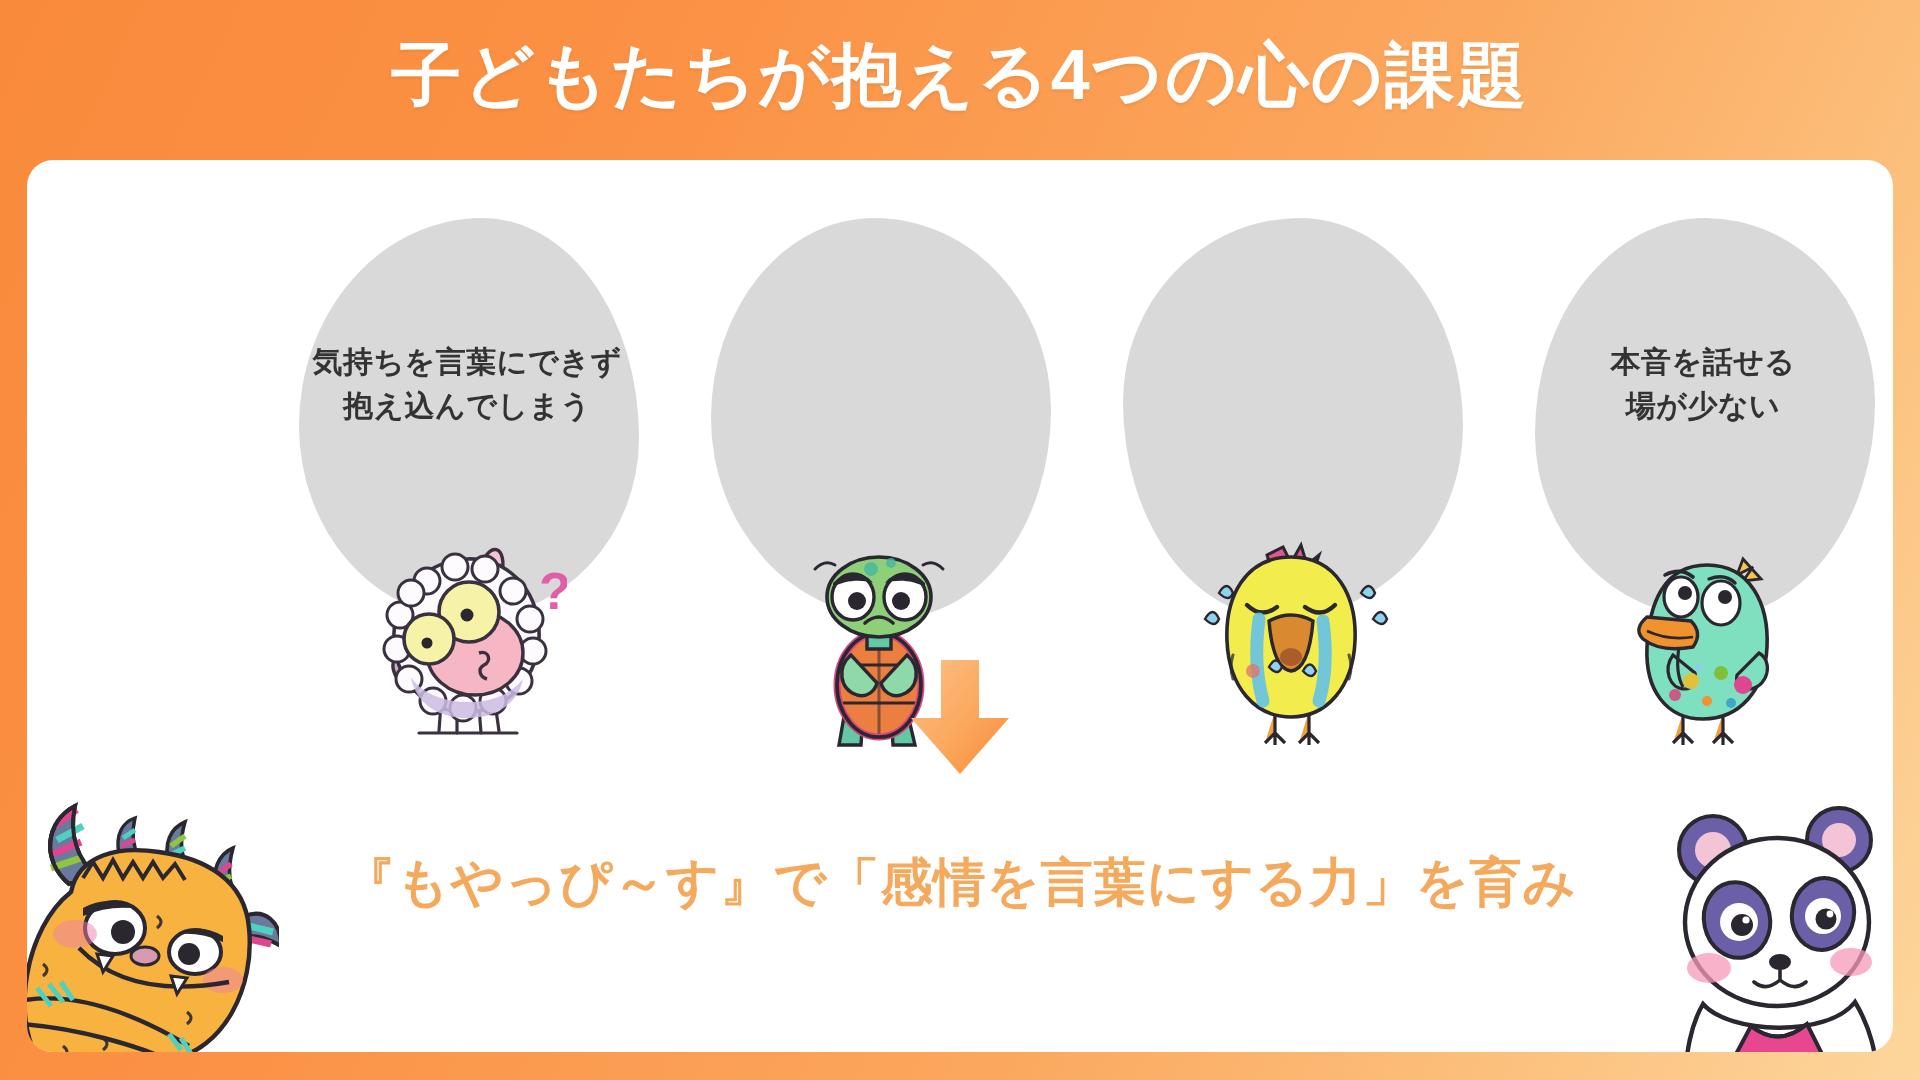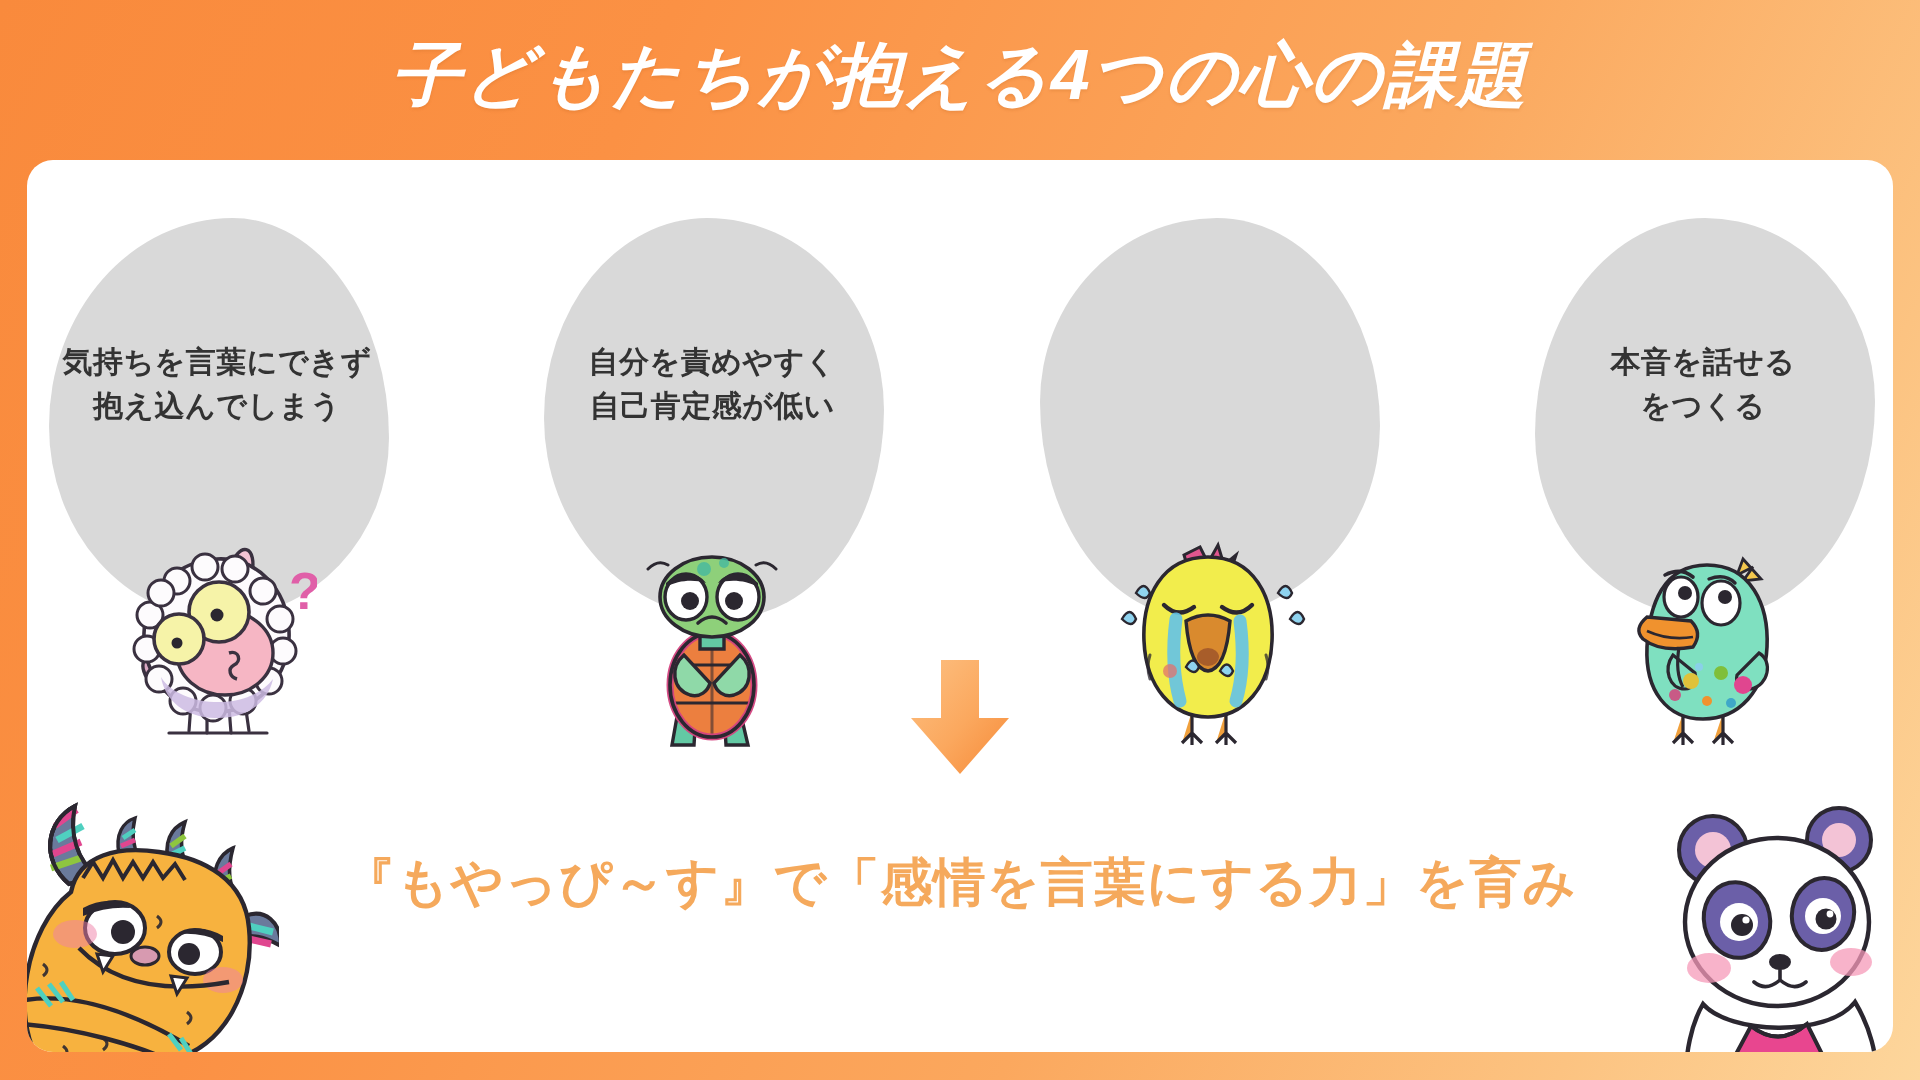--- a/index.html
+++ b/index.html
@@ -18,37 +18,36 @@
     position:absolute; top:0; left:0; width:1920px; height:152px;
     display:flex; align-items:center; justify-content:center;
   }
   .title-text{
     color:#ffffff;
     font-size:70px;
     font-weight:bold;
     letter-spacing:2px;
     white-space:nowrap;
     text-shadow:0 2px 3px rgba(180,90,20,.18);
-    font-style:italic;
   }
 
   
   .card{
     position:absolute;
     left:27px; top:160px;
     width:1866px; height:892px;
     background:#ffffff;
     border-radius:26px;
     overflow:hidden;
   }
 
   
   .bubbles{
     position:absolute; left:0; top:58px; width:1866px; height:610px;
-    display:flex; justify-content:space-between; align-items:flex-start;
+    display:flex; justify-content:flex-end; align-items:flex-start;
     gap:32px;
   }
   .bubble{
     position:relative;
     width:380px; height:560px;
   }
   .blob{
     position:absolute; left:22px; top:0;
     width:340px; height:400px;
     background:#d9d9d9;
@@ -161,22 +160,20 @@
 
           <path d="M112 118 c10 -3 13 8 5 12 c-7 4 -4 12 3 14" fill="none" stroke="#3a3140" stroke-width="3.4"></path>
 
           <text x="172" y="74" font-family="'Liberation Sans',sans-serif" font-size="52" font-weight="bold" fill="#e05fa8">?</text>
         </svg>
       </div>
     </div>
 
     <div class="bubble">
       <div class="blob b2"></div>
-      <div class="blob-text">自分を責めやすく
-自己肯定感が低い</div>
       <div class="char">
         <svg viewBox="0 0 200 215" xmlns="http://www.w3.org/2000/svg">
 
           <path d="M66 176 l-6 34 h22 l2 -32 Z" fill="#63c9a4" stroke="#2b2730" stroke-width="3.4"></path>
           <path d="M128 176 l8 34 h-22 l-2 -32 Z" fill="#63c9a4" stroke="#2b2730" stroke-width="3.4"></path>
 
           <ellipse cx="100" cy="150" rx="42" ry="52" fill="#ec7f3f" stroke="#2b2730" stroke-width="3.6"></ellipse>
           <path d="M58 150 a42 52 0 0 0 84 0" fill="none" stroke="#2b2730" stroke-width="3"></path>
           <path d="M60 130 h80 M62 168 h76" stroke="#2b2730" stroke-width="3" fill="none"></path>
           <path d="M100 98 v104" stroke="#2b2730" stroke-width="3" fill="none" opacity=".55"></path>
@@ -246,21 +243,21 @@
             <path d="M42 120 q-4 12 0 24 M158 120 q4 12 0 24"></path>
           </g>
           <circle cx="62" cy="136" r="7" fill="#e2726e" opacity=".75"></circle>
         </svg>
       </div>
     </div>
 
     <div class="bubble">
       <div class="blob b4"></div>
       <div class="blob-text">本音を話せる
-をつくる</div>
+場が少ない</div>
       <div class="char">
         <svg viewBox="0 0 200 215" xmlns="http://www.w3.org/2000/svg">
 
           <g stroke="#2b2730" stroke-width="3.2" fill="#f0a03c">
             <path d="M80 178 v20 l-10 10 M80 198 l10 10 M80 198 v12"></path>
             <path d="M120 178 v20 l-10 10 M120 198 l10 10 M120 198 v12"></path>
           </g>
 
           <path d="M140 24 l-6 16 l16 -8 l-10 14 l18 -2 Z" fill="#f3c74e" stroke="#2b2730" stroke-width="2.8"></path>
 

